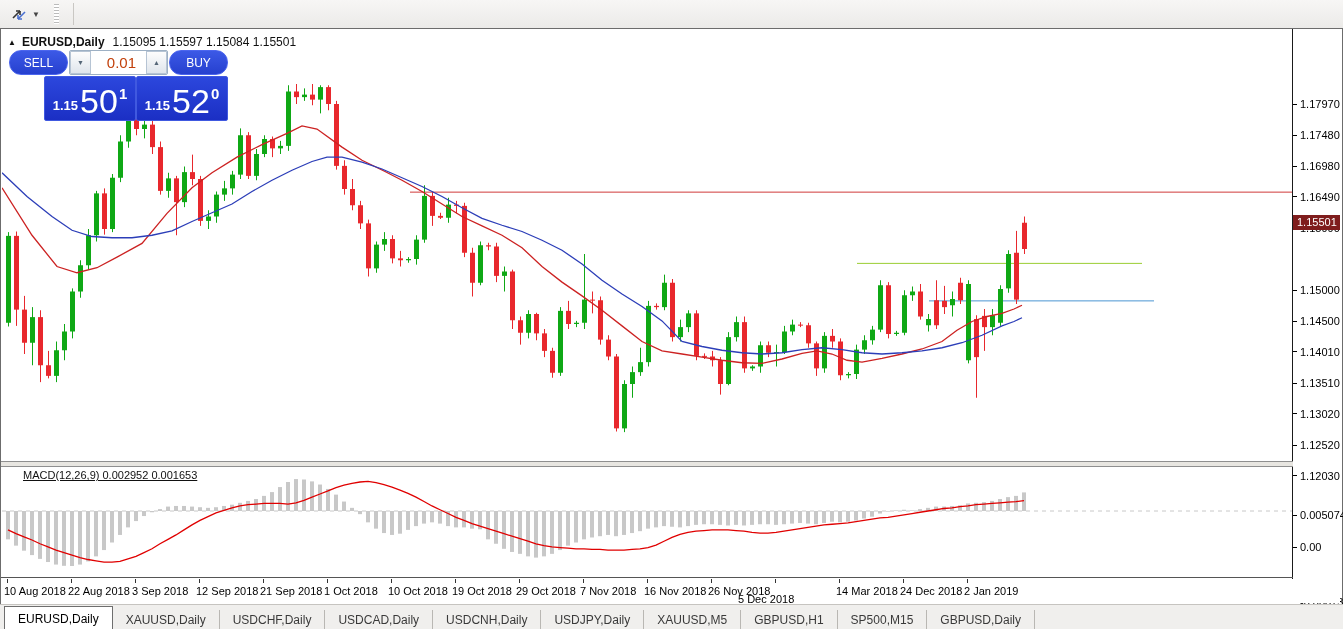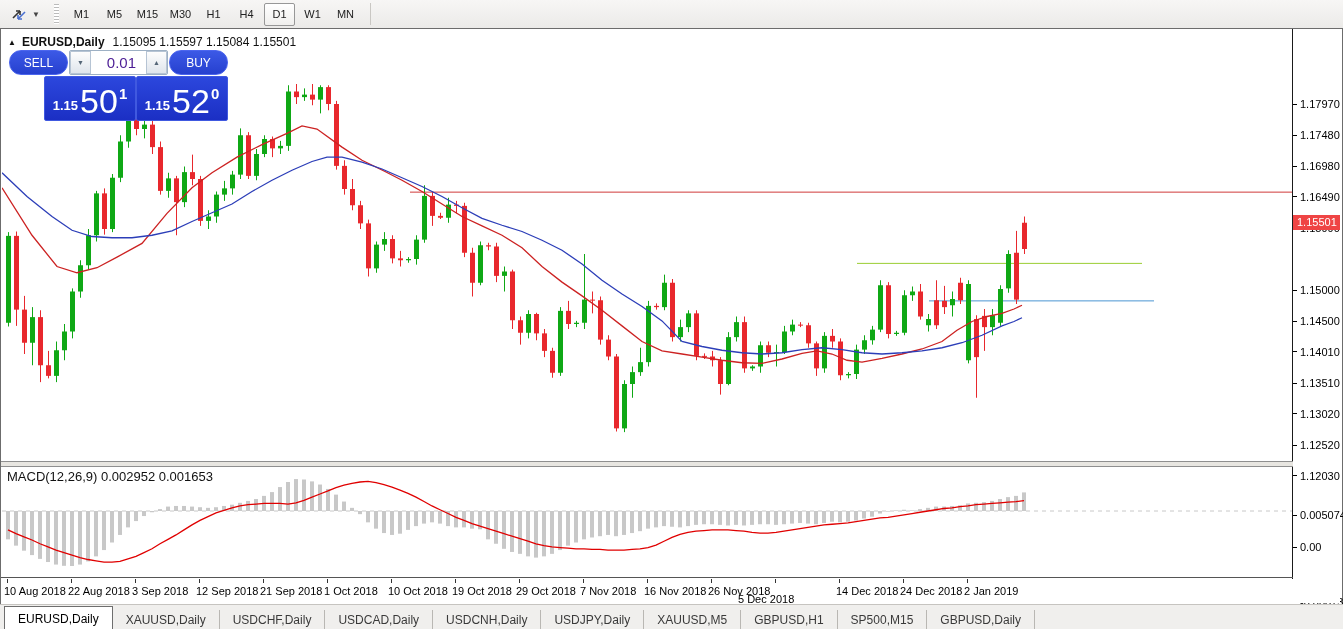--- a/index.html
+++ b/index.html
@@ -26,34 +26,34 @@
   .collapse-icon{font-size:8px;margin-right:6px;color:#111;}
   .chart-title b{font-weight:bold;margin-right:8px;}
   
   .trade-panel{position:absolute;left:8px;top:21px;width:219px;}
   .tp-row1{display:flex;height:25px;gap:1px;}
   .btn-trade{width:57px;background:linear-gradient(#3c59e6,#2640cf);color:#fff;font-size:12px;
     display:flex;align-items:center;justify-content:center;border:1px solid #4c66ee;border-radius:12px;cursor:pointer;}
   .vol-box{flex:1;display:flex;background:#fff;border:1px solid #9db0c4;border-radius:2px;overflow:hidden;}
   .vol-arrow{width:19px;background:linear-gradient(#fdfdfd,#dfe5ec);border:1px solid #b6c4d4;
     font-size:7px;color:#567;display:flex;align-items:center;justify-content:center;cursor:pointer;}
-  .vol-value{flex:1;font-size:15px;color:#4c1d95;display:flex;align-items:center;justify-content:flex-end;padding-right:10px;}
+  .vol-value{flex:1;font-size:15px;color:#c2410c;display:flex;align-items:center;justify-content:flex-end;padding-right:10px;}
   .tp-row2{display:flex;margin-top:1px;gap:0;height:45px;padding-left:35px;}
   .price-box{width:107px;background:linear-gradient(#2c47dd,#1b2fc4);border:1px solid #4059e0;border-radius:2px;
     color:#fff;display:flex;align-items:flex-end;justify-content:center;padding-bottom:4px;box-sizing:border-box;cursor:pointer;}
   .pb-prefix{font-size:13px;font-weight:bold;margin:0 2px 3px 0;}
   .pb-big{font-size:34px;line-height:30px;font-weight:normal;}
   .pb-sup{font-size:15px;font-weight:bold;margin:0 0 14px 1px;}
   
   .price-axis{position:absolute;left:1292px;top:0;width:49px;height:573px;background:#fff;}
   .p-tick{position:absolute;left:0;height:14px;display:flex;align-items:center;font-size:11px;color:#000;margin-top:36px;}
   .p-tick .dash{width:4px;height:1px;background:#000;margin-right:3px;}
-  .p-current{position:absolute;left:0;background:#ef4444;color:#fff;font-size:11px;height:15px;
+  .p-current{position:absolute;left:0;background:#7f1d1d;color:#fff;font-size:11px;height:15px;
     display:flex;align-items:center;padding:0 3px 0 4px;}
-  .macd-label{position:absolute;left:6px;top:440px;font-size:13px;color:#111;}
+  .macd-label{position:absolute;left:22px;top:440px;font-size:11px;color:#111;text-decoration:underline;}
   .date-axis{position:absolute;left:0;top:550px;width:1339px;height:24px;background:#fff;}
   .d-tick{position:absolute;top:0;width:1px;height:4px;background:#333;}
   .d-label{position:absolute;top:6px;font-size:11px;color:#000;white-space:nowrap;}
   
   .tabbar{position:absolute;left:0;top:604px;width:1343px;height:25px;background:#f0efed;
     border-top:1px solid #c6c4c0;display:flex;align-items:flex-end;}
   .tab{height:20px;padding:0 13px;font-size:12px;color:#3a3a3a;display:flex;align-items:center;
     border-right:1px solid #b9b7b3;cursor:pointer;white-space:nowrap;}
   .tab.active{background:#fff;border:1px solid #6e6e6e;border-bottom:none;height:23px;color:#000;margin-left:4px;border-right:1px solid #6e6e6e;}
 </style>
@@ -64,31 +64,20 @@
   <span class="tool-icon">
     <svg width="16" height="14" viewBox="0 0 16 14">
       <path d="M2 11 L9 4" stroke="#333" stroke-width="1.6" fill="none"></path>
       <path d="M9 4 L9 8 M9 4 L5 4" stroke="#333" stroke-width="1.6" fill="none"></path>
       <path d="M7 12 L14 5" stroke="#4a6fd0" stroke-width="1.6" fill="none"></path>
       <path d="M7 12 L11 12 M7 12 L7 8" stroke="#4a6fd0" stroke-width="1.6" fill="none"></path>
     </svg>
   </span>
   <span class="caret">▼</span>
   <span class="handle"></span>
-  <span id="tf-buttons" style="display:flex">
-      <div class="tf-btn">M1</div>
-      <div class="tf-btn">M5</div>
-      <div class="tf-btn">M15</div>
-      <div class="tf-btn">M30</div>
-      <div class="tf-btn">H1</div>
-      <div class="tf-btn">H4</div>
-      <div class="tf-btn active">D1</div>
-      <div class="tf-btn">W1</div>
-      <div class="tf-btn">MN</div>
-    </span>
   <span class="toolbar-end-sep"></span>
 </div>
 
 <div class="chart-frame">
   <div class="plot-border"></div>
 
   <svg id="main-svg" style="left:1px;top:5px" width="1290" height="427">
       <line x1="408" y1="158.12500000000006" x2="1291" y2="158.12500000000006" stroke="#d03a3a" stroke-width="1"></line>
       <line x1="855" y1="229.37499999999915" x2="1140" y2="229.37499999999915" stroke="#9acd32" stroke-width="1"></line>
       <line x1="927" y1="266.8749999999992" x2="1152" y2="266.8749999999992" stroke="#4a96d2" stroke-width="1"></line>
@@ -562,21 +551,21 @@
       <div class="d-label" style="left: 515px;">29 Oct 2018</div>
       <div class="d-tick" style="left: 582px;"></div>
       <div class="d-label" style="left: 579px;">7 Nov 2018</div>
       <div class="d-tick" style="left: 646px;"></div>
       <div class="d-label" style="left: 643px;">16 Nov 2018</div>
       <div class="d-tick" style="left: 710px;"></div>
       <div class="d-label" style="left: 707px;">26 Nov 2018</div>
       <div class="d-tick" style="left: 774px;"></div>
       <div class="d-label" style="left: 737px; margin-top: 8px;">5 Dec 2018</div>
       <div class="d-tick" style="left: 838px;"></div>
-      <div class="d-label" style="left: 835px;">14 Dec 2018</div>
+      <div class="d-label" style="left: 835px;">14 Mar 2018</div>
       <div class="d-tick" style="left: 902px;"></div>
       <div class="d-label" style="left: 899px;">24 Dec 2018</div>
       <div class="d-tick" style="left: 966px;"></div>
       <div class="d-label" style="left: 963px;">2 Jan 2019</div>
     </div>
 </div>
 
 <div class="tabbar" id="tabbar">
     <div class="tab active">EURUSD,Daily</div>
     <div class="tab">XAUUSD,Daily</div>

